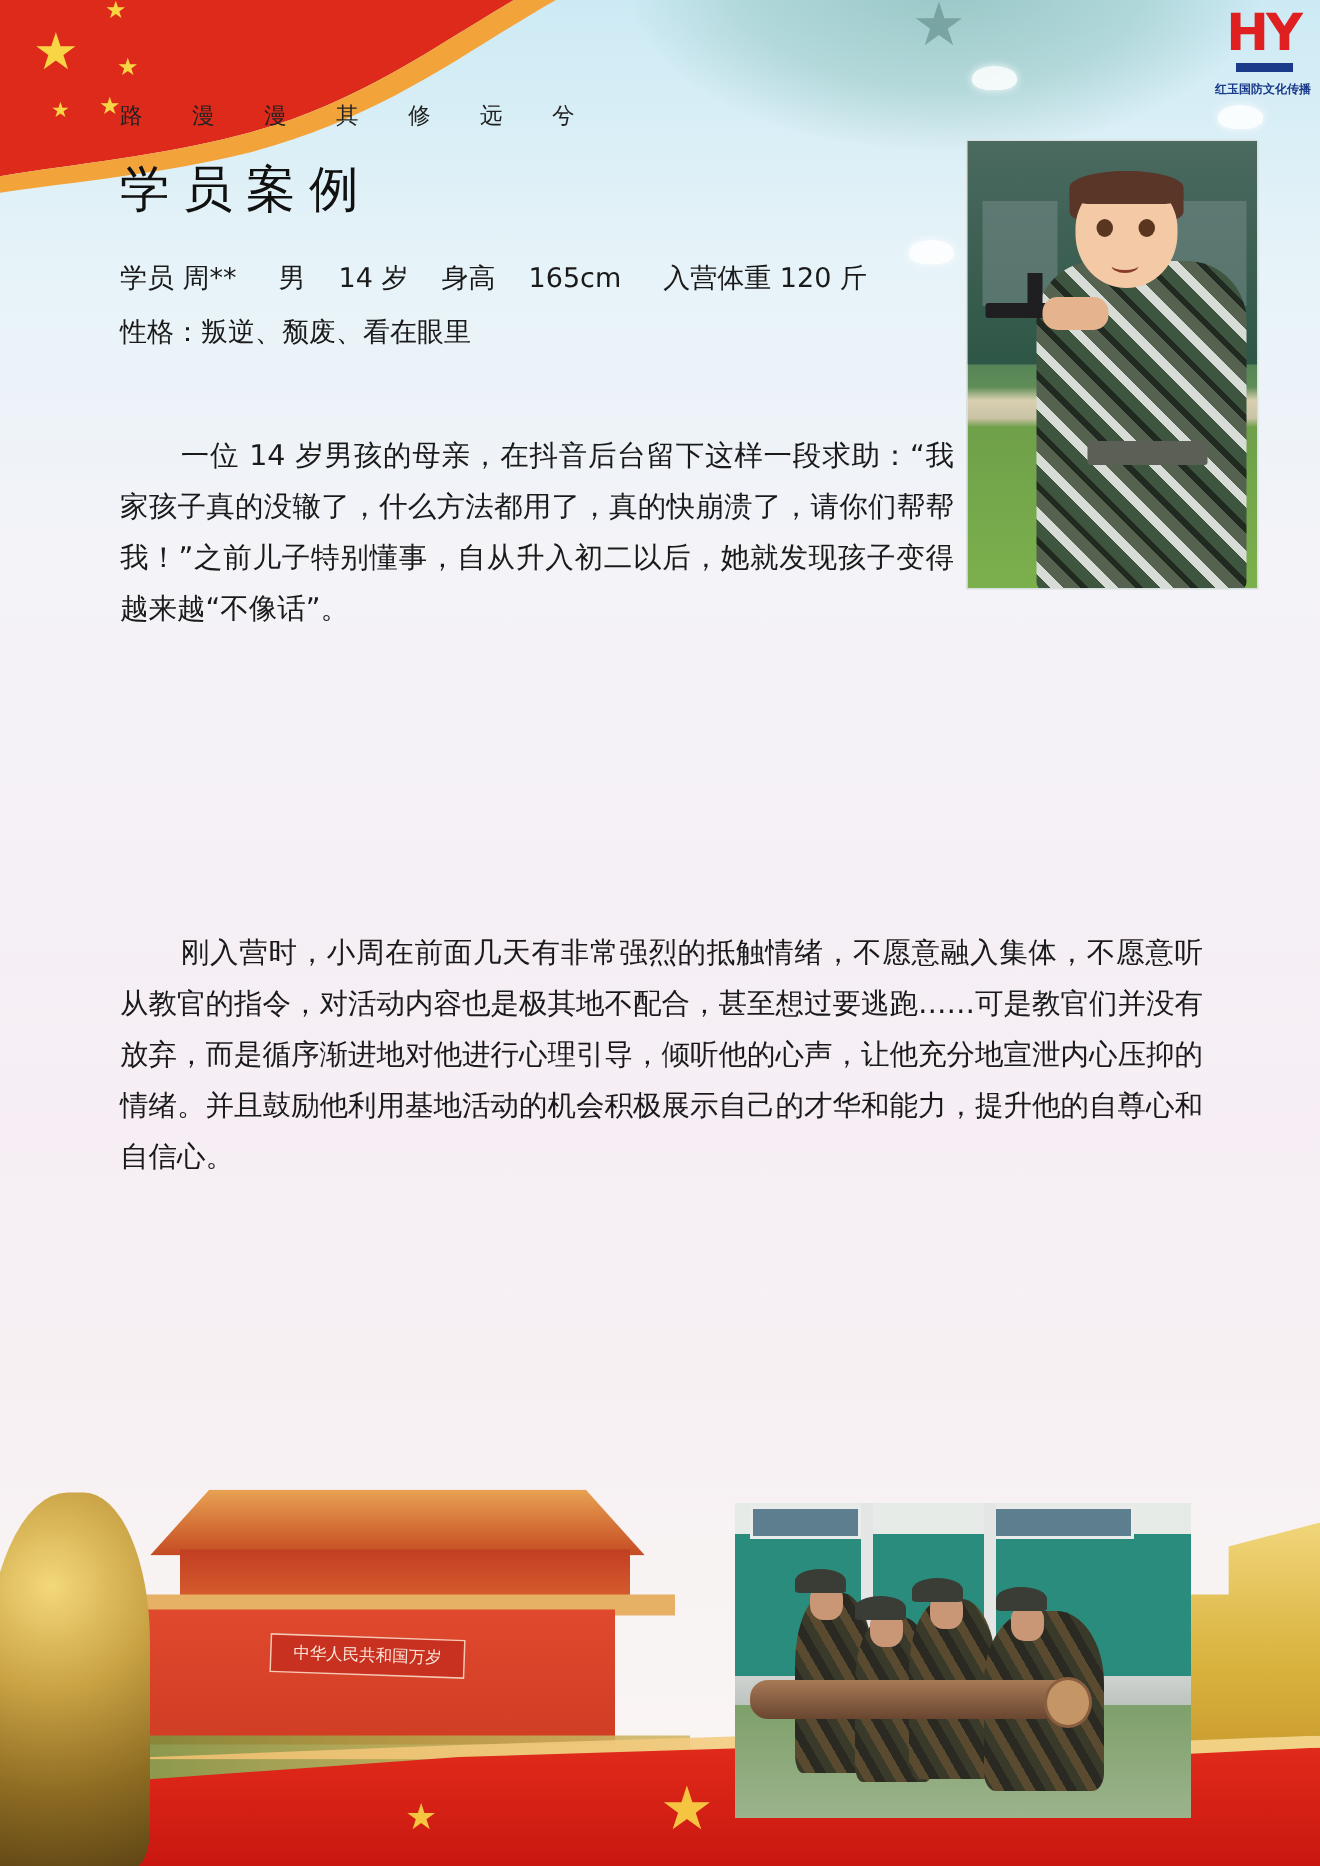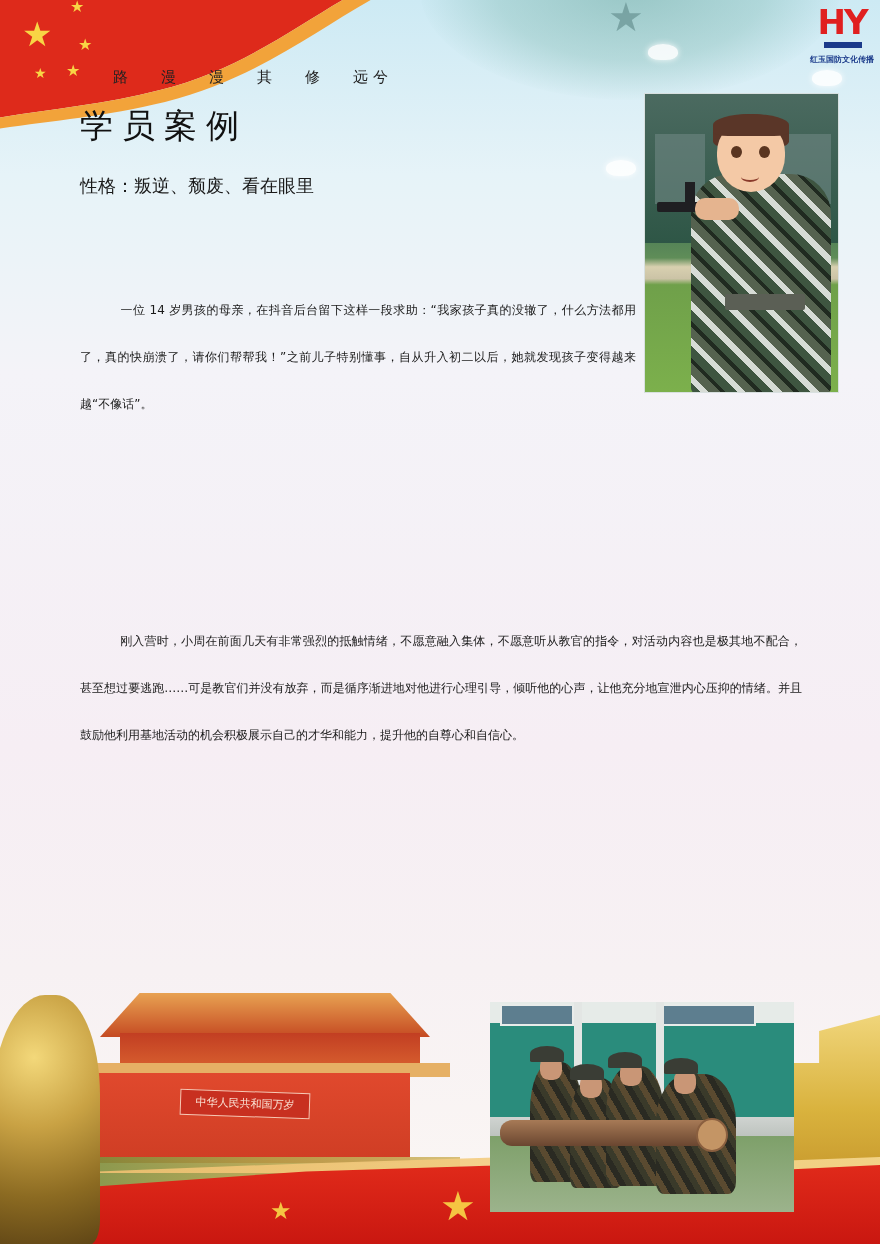--- a/index.html
+++ b/index.html
@@ -15,21 +15,21 @@
   .emblem-star { position:absolute; left:608px; top:-6px; color:#6f9a9a; font-size:40px; opacity:0.8; }
   .dove { position:absolute; width:30px; height:16px; border-radius:50% 50% 40% 40%; background:rgba(255,255,255,0.85); box-shadow:0 0 6px rgba(255,255,255,0.9); }
 
   .logo { position:absolute; left:806px; top:2px; width:72px; height:66px; text-align:center; }
   .logo-mark { font-family:"DejaVu Sans", sans-serif; font-weight:bold; font-size:34px; line-height:40px; letter-spacing:-2px; }
   .logo-mark .h { color:#e02020; }
   .logo-mark .y { color:#e02020; }
   .logo-bar { position:absolute; left:18px; top:40px; width:38px; height:6px; background:#1a3a8a; }
   .logo-text { position:absolute; left:0; top:52px; width:72px; font-size:8px; color:#1a3a8a; font-weight:bold; white-space:nowrap; }
 
-  .motto { position:absolute; top:68px; font-size:15px; color:#222; letter-spacing:0;text-align:right; }
+  .motto { position:absolute; top:68px; font-size:15px; color:#222; letter-spacing:0; }
   .motto span { display:inline-block; }
   .motto-left { left:80px; }
   .motto-right { left:496px; }
 
   .title { position:absolute; left:80px; top:104px; font-size:33px; color:#111; letter-spacing:9px; font-weight:500;text-align:center; }
 
   .photo1 { position:absolute; left:644px; top:93px; width:193px; height:298px; overflow:hidden; border:1px solid #d8e0e0;
     background: linear-gradient(180deg, #2d5d4a 0%, #3b6b55 35%, #5f8d58 55%, #d8d0b0 58%, #cbc3a6 62%, #6fa04a 64%, #7cb04c 100%); }
   .photo1 .bldg { position:absolute; left:0; top:0; width:100%; height:50%; background:linear-gradient(180deg,#4b6a60,#2e5646); }
   .photo1 .win { position:absolute; background:#6f8784; opacity:0.6; }
@@ -43,21 +43,21 @@
   .photo1 .gun { position:absolute; left:12px; top:108px; width:70px; height:10px; background:#1f1f22; border-radius:2px; }
   .photo1 .gun2 { position:absolute; left:40px; top:88px; width:10px; height:30px; background:#1f1f22; }
   .photo1 .hand { position:absolute; left:50px; top:104px; width:44px; height:22px; border-radius:10px; background:#e5b48f; }
 
   .text { position:absolute; left:80px; font-size:18px; color:#1a1a1a; line-height:36px; }
   .info { top:168px; width:560px; }
   .info div { height:36px; white-space:nowrap; }
   .info .gap { display:inline-block; width:22px; }
   .info .gap2 { display:inline-block; width:28px; }
 
-  .p { position:absolute; left:80px; font-size:12px; color:#1a1a1a; line-height:47px; text-align:justify; text-align-last:left; }
+  .p { position:absolute; left:80px; font-size:19px; color:#1a1a1a; line-height:34px; text-align:justify; text-align-last:left; }
   .p .indent { display:inline-block; width:40px; }
   .p1 { top:287px; width:556px; }
   .p2 { top:434px; width:722px; }
   .p3 { top:618px; width:722px; }
   .p4 { top:826px; width:722px; }
 
   
   .bottom { position:absolute; left:0; top:975px; width:880px; height:269px; }
   .gate { position:absolute; left:60px; top:0; width:380px; height:210px; }
   .gate .roof1 { position:absolute; left:40px; top:18px; width:330px; height:44px; background:linear-gradient(180deg,#e8a252,#c54a22); clip-path:polygon(12% 0,88% 0,100% 100%,0 100%); }
@@ -128,20 +128,23 @@
     <div class="hair" style="height:22px;"></div>
     <div class="eye" style="left:86px;top:52px;"></div>
     <div class="eye" style="left:114px;top:52px;"></div>
     <div class="mouth"></div>
     <div class="gun"></div>
     <div class="gun2"></div>
     <div class="hand"></div>
   </div>
 
   <div class="text info">
+    <div>
+      <span>学员</span> <span>周**</span><span class="gap2"></span><span>男</span><span class="gap"></span><span>14 岁</span><span class="gap"></span><span>身高</span><span class="gap"></span><span>165cm</span><span class="gap2"></span><span>入营体重</span> <span>120 斤</span>
+    </div>
     <div>性格：叛逆、颓废、看在眼里</div>
   </div>
 
   <div class="p p1"><span class="indent"></span><span>一位 14 岁男孩的母亲，在抖音后台留下这样一段求助：“我家孩子真的没辙了，什么方法都用了，真的快崩溃了，请你们帮帮我！”之前儿子特别懂事，自从升入初二以后，她就发现孩子变得越来越“不像话”。</span></div>
   <div class="p p3"><span class="indent"></span><span>刚入营时，小周在前面几天有非常强烈的抵触情绪，不愿意融入集体，不愿意听从教官的指令，对活动内容也是极其地不配合，甚至想过要逃跑……可是教官们并没有放弃，而是循序渐进地对他进行心理引导，倾听他的心声，让他充分地宣泄内心压抑的情绪。并且鼓励他利用基地活动的机会积极展示自己的才华和能力，提升他的自尊心和自信心。</span></div>
 
   <div class="bottom">
     <div class="gate">
       <div class="roof1"></div>
       <div class="hall"></div>

